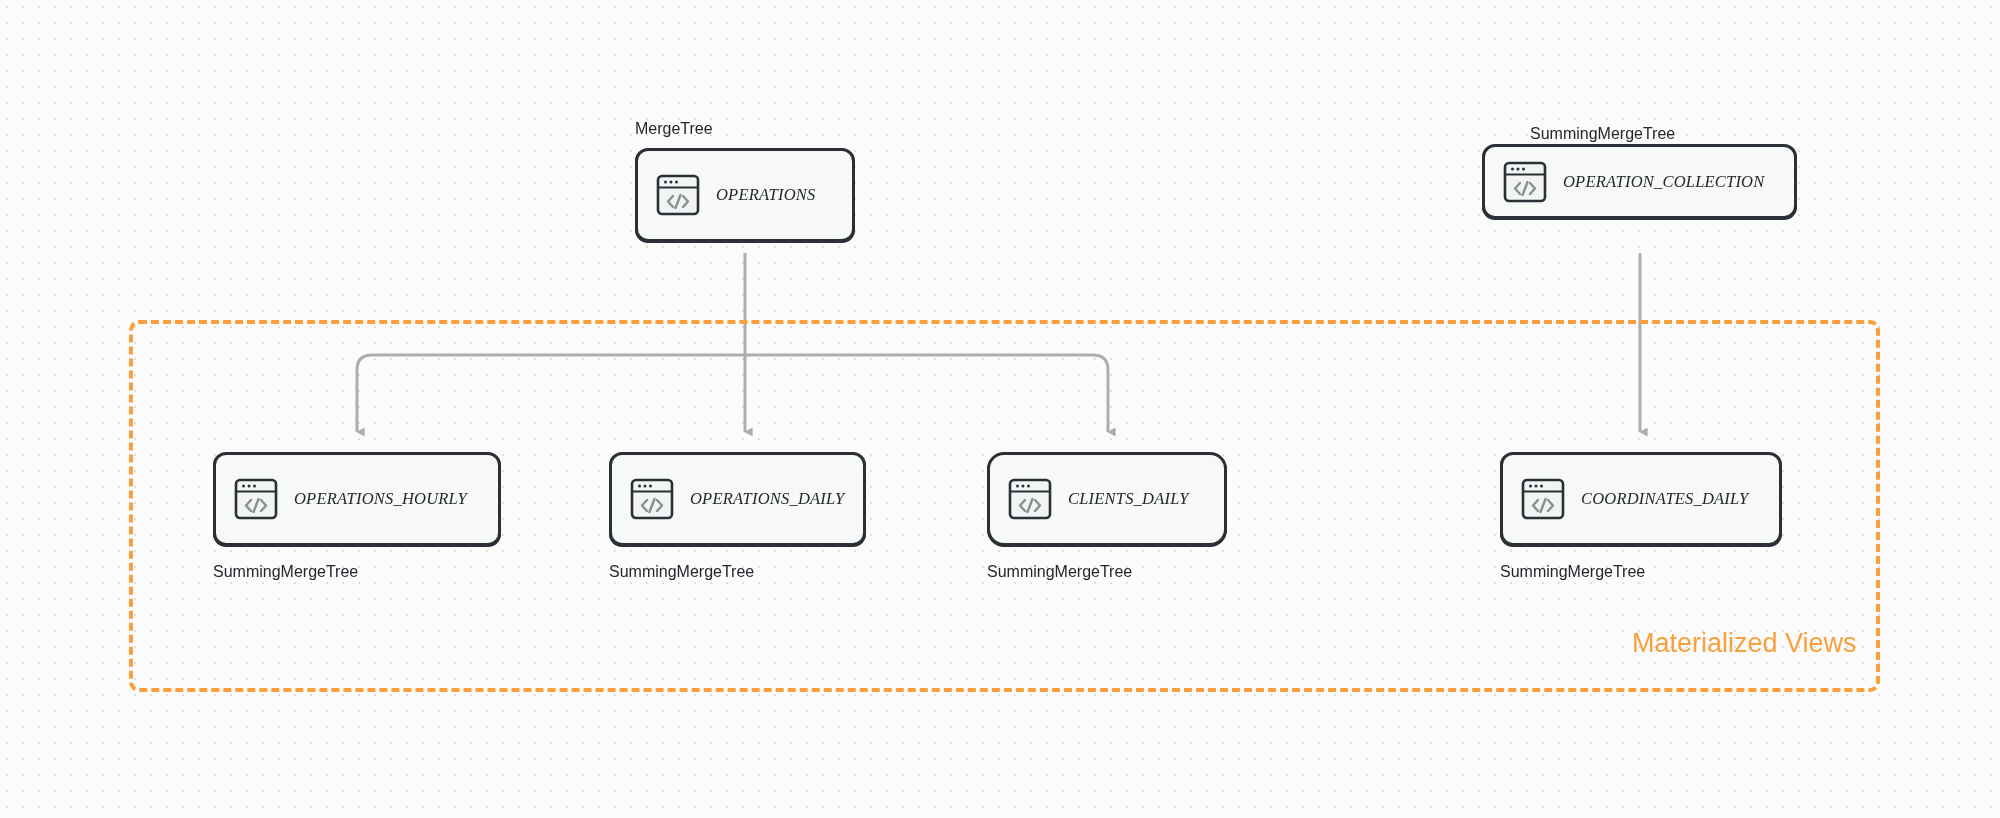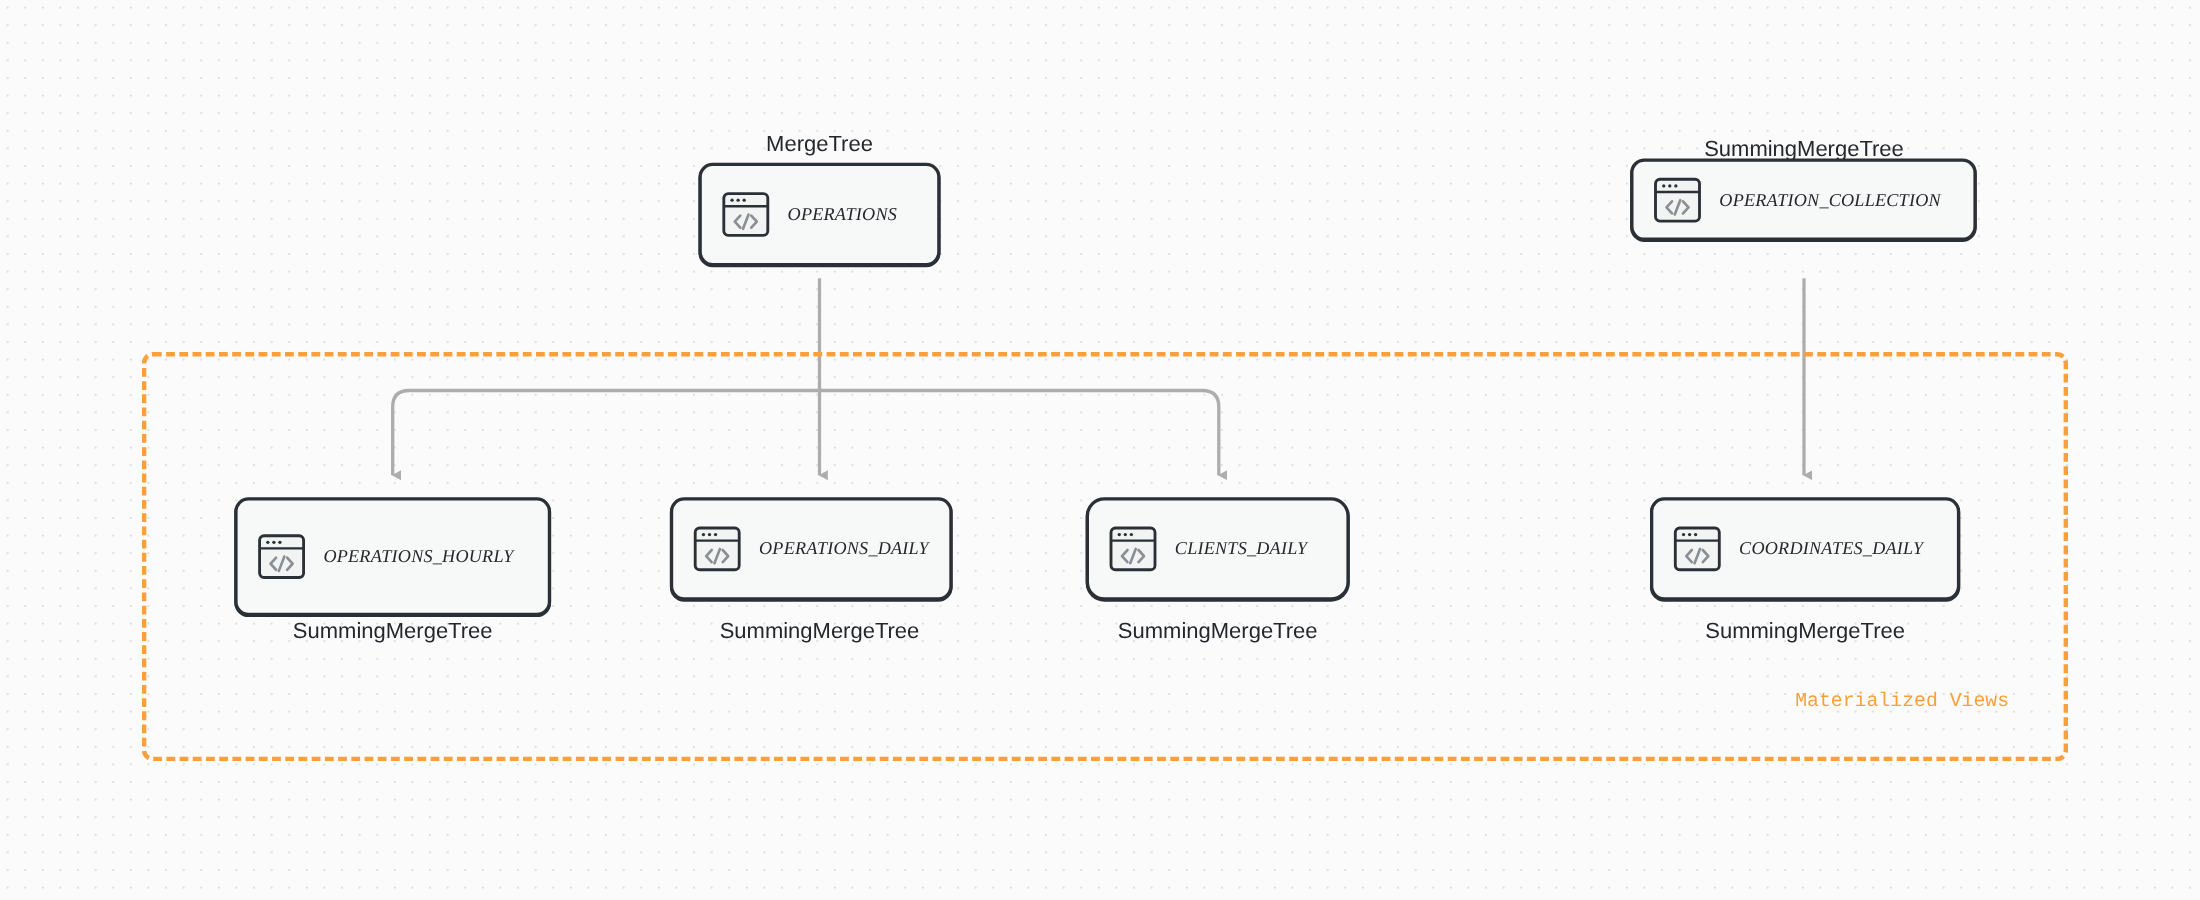--- a/index.html
+++ b/index.html
@@ -37,22 +37,22 @@
     position: absolute;
     box-sizing: border-box;
     border: 4px dashed #f9a03c;
     border-radius: 10px;
     background: transparent;
   }
 
   .group-label {
     position: absolute;
     color: #f9a03c;
-    font-size: 18px;
-    font-family: Liberation Mono, monospace;
+    font-size: 27px;
+    font-family: Liberation Sans, sans-serif;
     white-space: nowrap;
   }
 
   
   .node {
     position: absolute;
     box-sizing: border-box;
     display: flex;
     align-items: center;
     background: #f7f8f8;
@@ -75,24 +75,23 @@
     font-size: 16.5px;
     letter-spacing: 0.2px;
     color: #24282d;
     white-space: nowrap;
     font-family: Liberation Serif, serif;
   }
 
   
   .engine-caption {
     position: absolute;
-    font-size: 20px;
+    font-size: 16px;
     color: #23272c;
     white-space: nowrap;
-    text-align: center;
     font-family: "Liberation Sans", sans-serif;
   }
 </style>
 </head>
 <body>
 
 <div id="canvas">
 
   <svg id="edges" viewBox="0 0 2000 818" width="2000" height="818" xmlns="http://www.w3.org/2000/svg">
     <defs>
@@ -140,21 +139,21 @@
       <circle cx="9.5" cy="8" r="1.5" fill="#2b3036"></circle>
       <circle cx="15" cy="8" r="1.5" fill="#2b3036"></circle>
       <circle cx="20.5" cy="8" r="1.5" fill="#2b3036"></circle>
       <path d="M 17 22 L 12 27.5 L 17 33" fill="none" stroke="#8a8f94" stroke-width="2.4" stroke-linecap="round" stroke-linejoin="round"></path>
       <path d="M 27 22 L 32 27.5 L 27 33" fill="none" stroke="#8a8f94" stroke-width="2.4" stroke-linecap="round" stroke-linejoin="round"></path>
       <line x1="24.5" y1="21" x2="19.5" y2="34" stroke="#8a8f94" stroke-width="2.4" stroke-linecap="round"></line>
     </svg>
     <span class="node-label">OPERATION_COLLECTION</span>
   </div>
 
-  <div class="node" style="left:213px; top:452px; width:288px; height:108px;">
+  <div class="node" style="left:213px; top:452px; width:288px; height:94px;">
     <svg class="node-icon" viewBox="0 0 44 42" xmlns="http://www.w3.org/2000/svg">
       <rect x="2" y="2" width="40" height="38" rx="4" ry="4" fill="#f2f3f3" stroke="#2b3036" stroke-width="2.6"></rect>
       <line x1="2" y1="13.5" x2="42" y2="13.5" stroke="#2b3036" stroke-width="2.2"></line>
       <circle cx="9.5" cy="8" r="1.5" fill="#2b3036"></circle>
       <circle cx="15" cy="8" r="1.5" fill="#2b3036"></circle>
       <circle cx="20.5" cy="8" r="1.5" fill="#2b3036"></circle>
       <path d="M 17 22 L 12 27.5 L 17 33" fill="none" stroke="#8a8f94" stroke-width="2.4" stroke-linecap="round" stroke-linejoin="round"></path>
       <path d="M 27 22 L 32 27.5 L 27 33" fill="none" stroke="#8a8f94" stroke-width="2.4" stroke-linecap="round" stroke-linejoin="round"></path>
       <line x1="24.5" y1="21" x2="19.5" y2="34" stroke="#8a8f94" stroke-width="2.4" stroke-linecap="round"></line>
     </svg>

